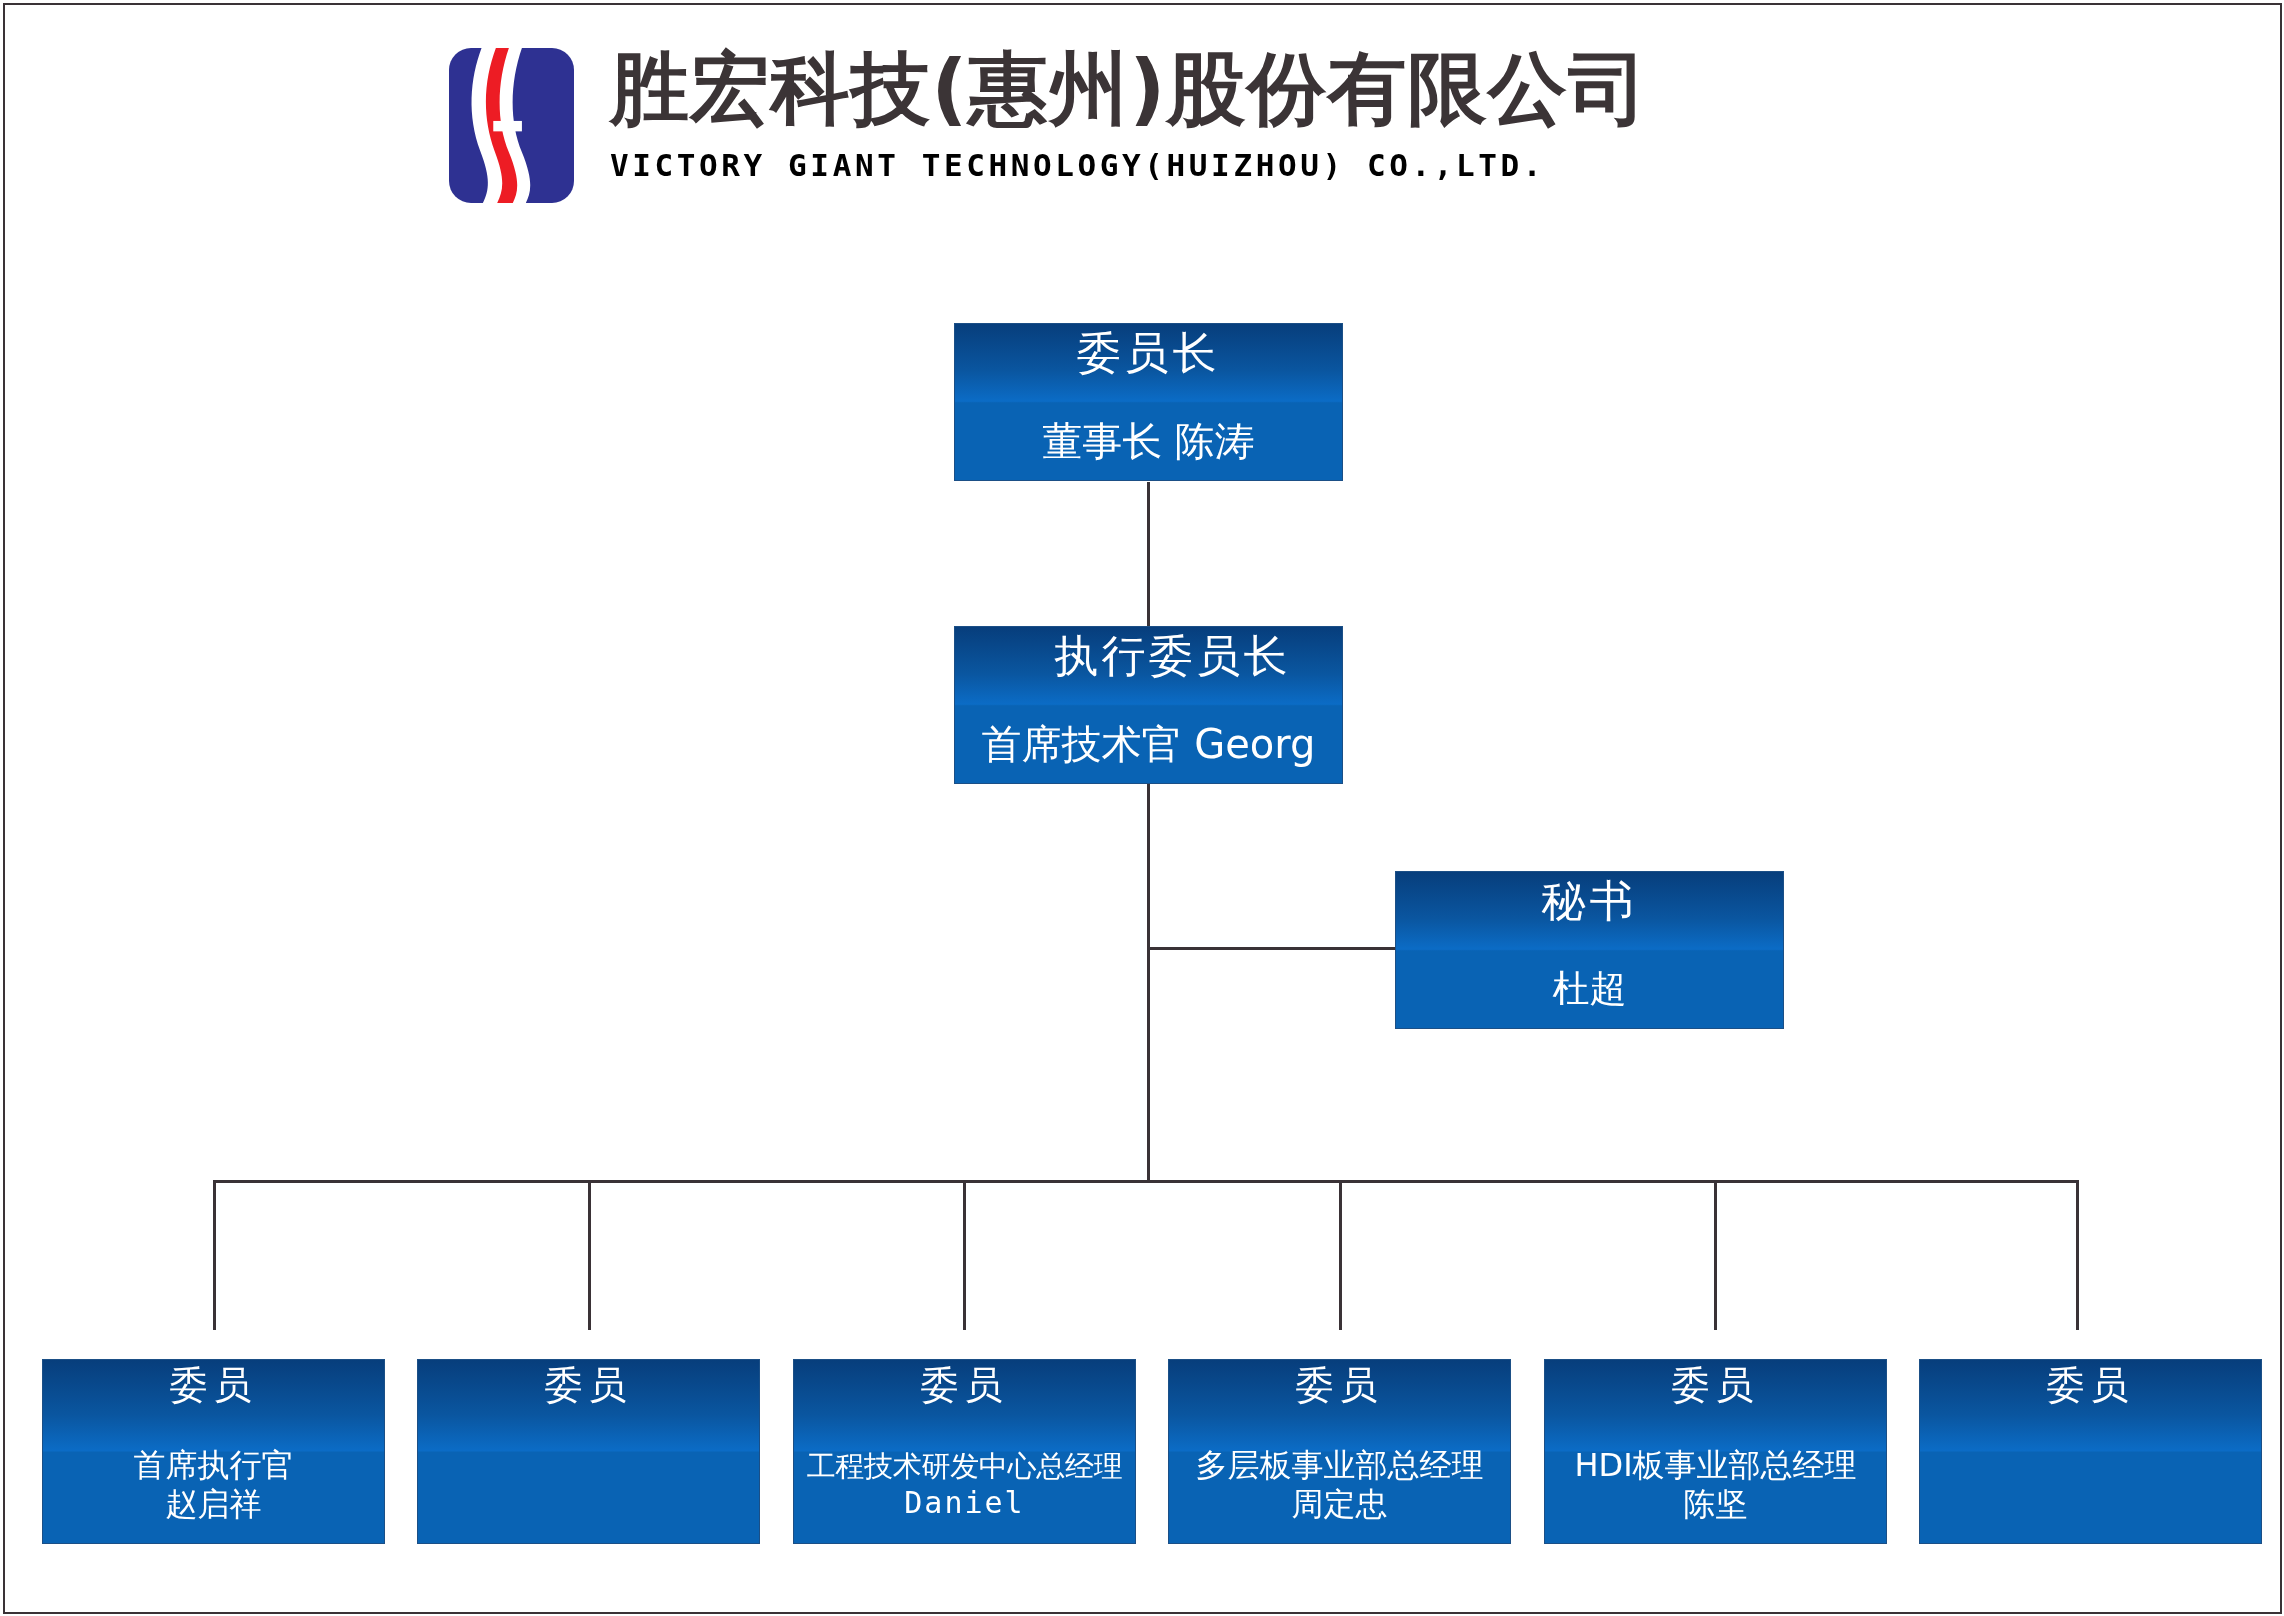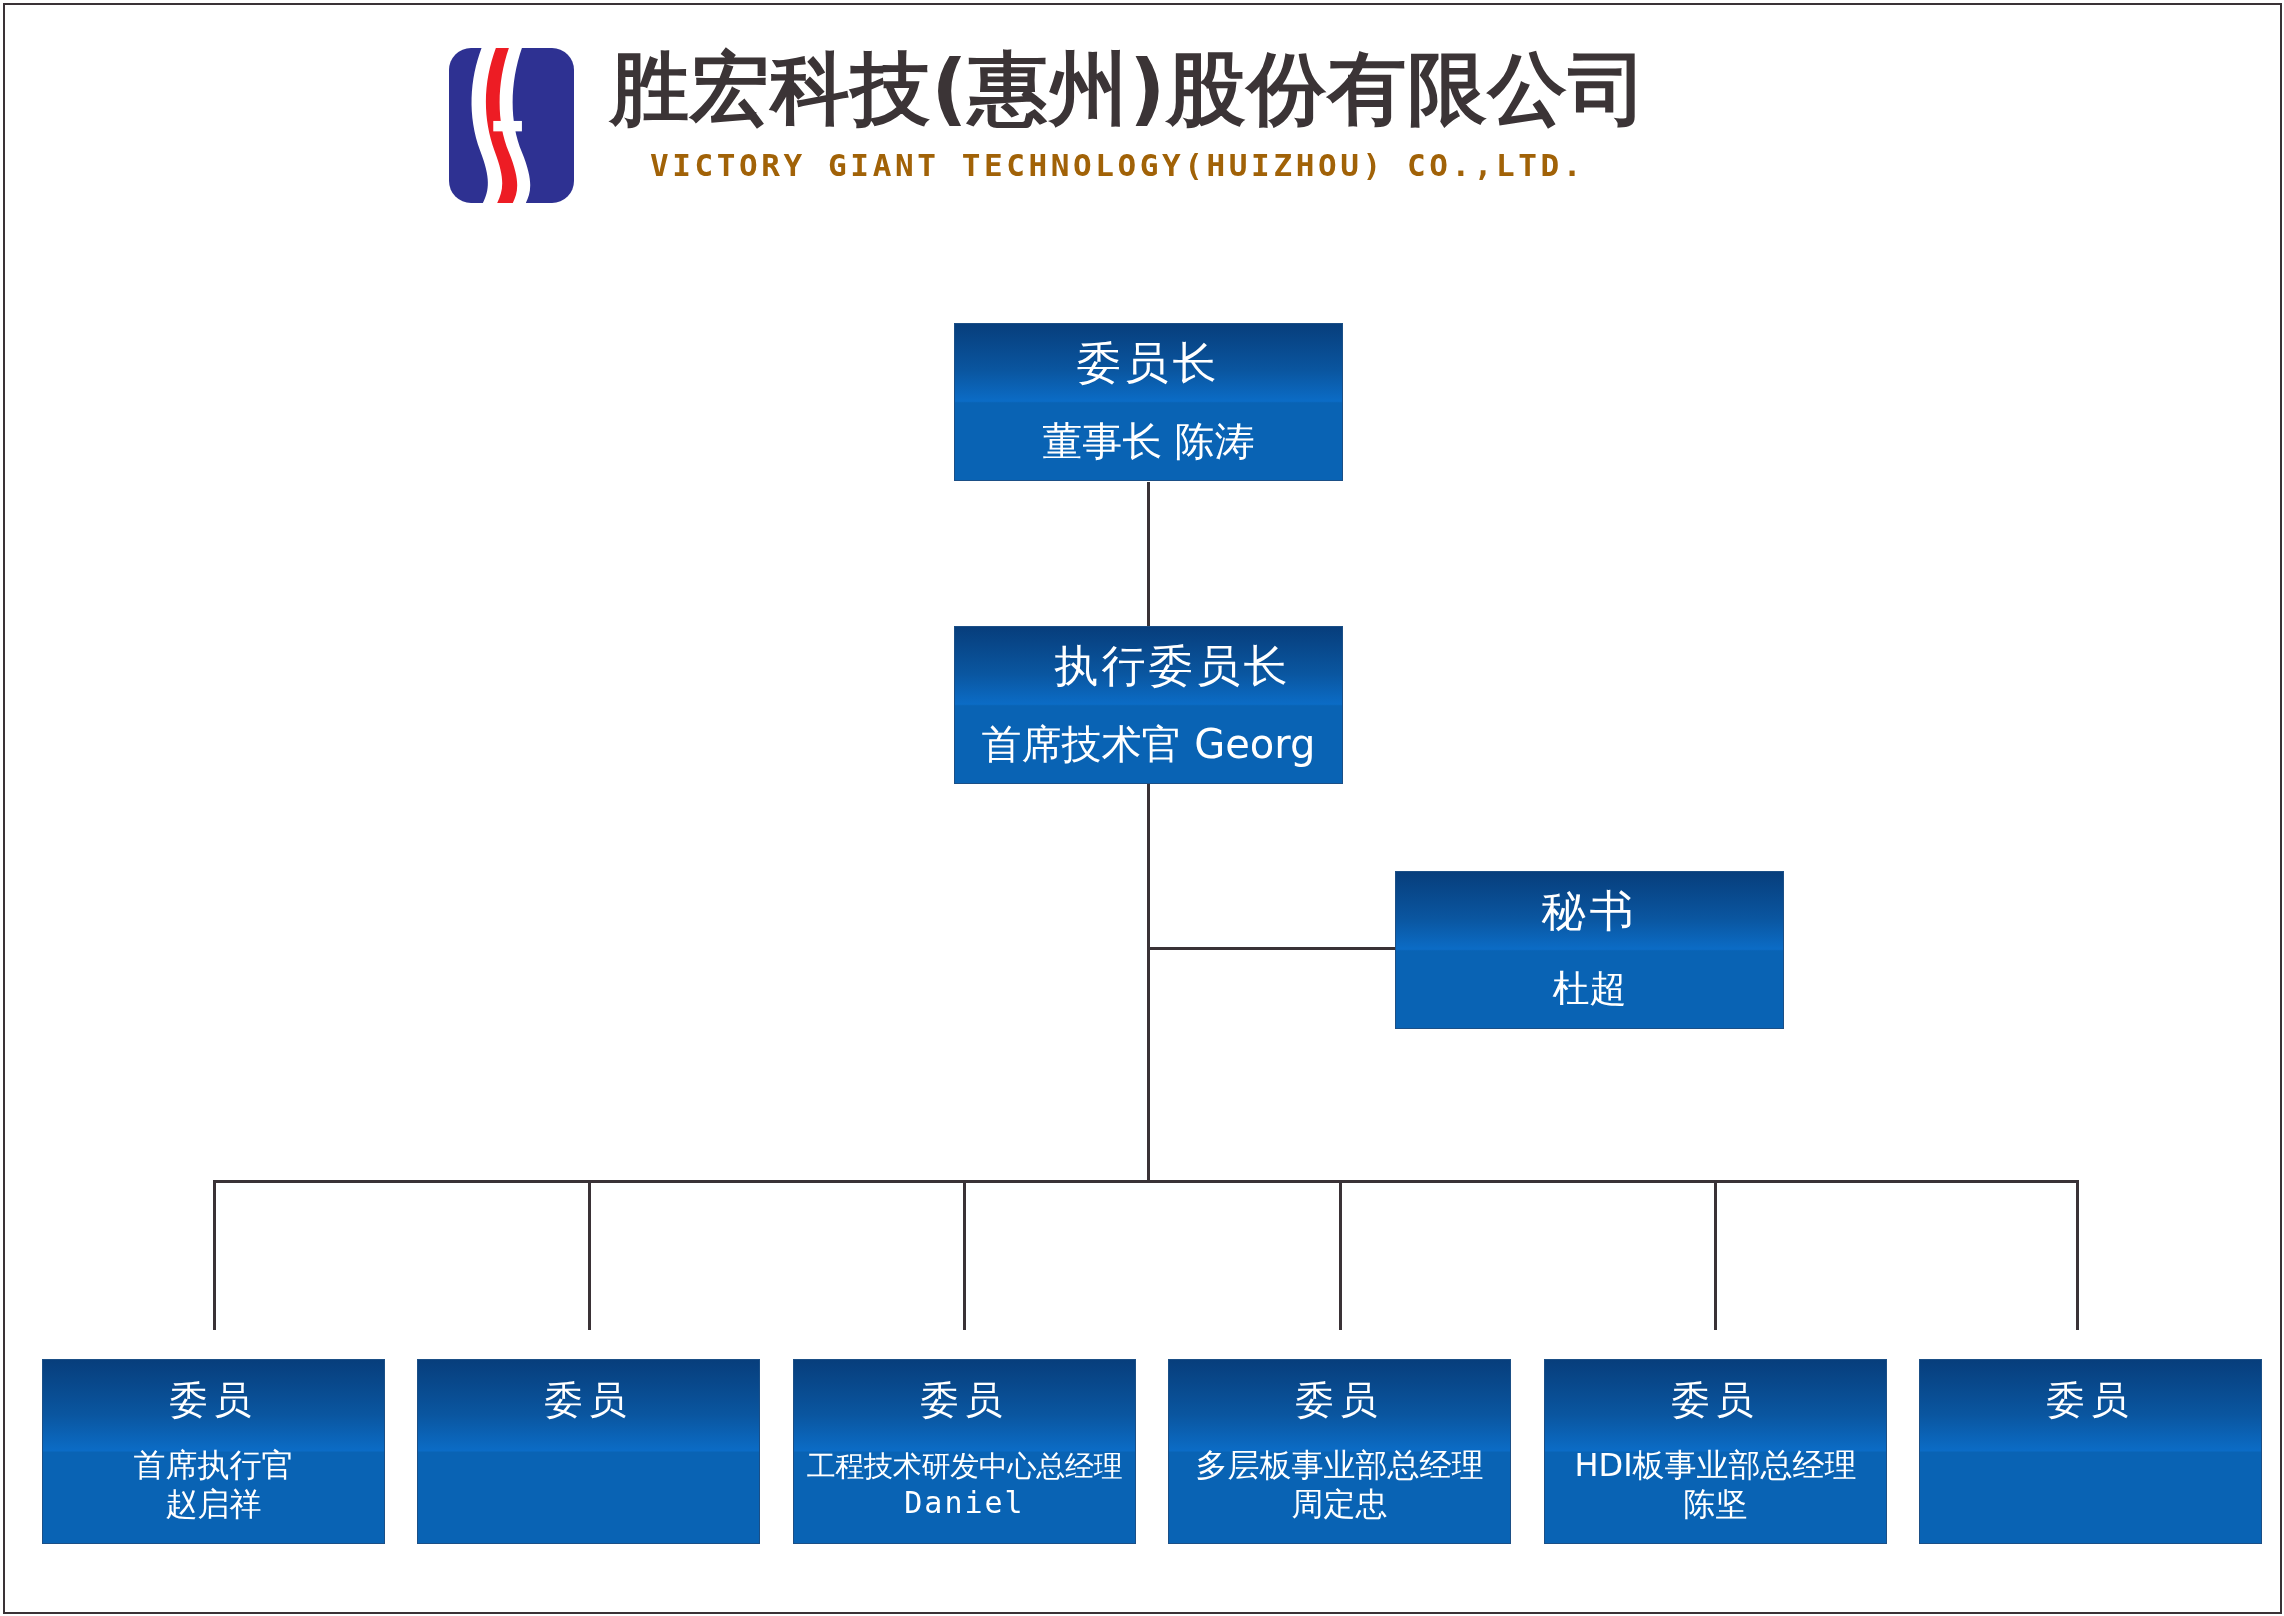--- a/index.html
+++ b/index.html
@@ -62,25 +62,24 @@
     font-weight: 700;
     color: #3b3436;
     letter-spacing: 1.3px;
     line-height: 1.18;
     white-space: nowrap;
   }
   .en-title {
     font-family: "DejaVu Sans Mono", "Liberation Mono", monospace;
     font-size: 31px;
     font-weight: 700;
-    color: #a16207;
+    color: #000000;
     letter-spacing: 3.6px;
     margin-top: 11.7px;
     white-space: nowrap;
-    margin-left: 40px;
   }
 
   
   .line {
     position: absolute;
     background: #3a3236;
   }
   .vline { width: 2.6px; }
   .hline { height: 2.6px; }
 
@@ -98,21 +97,21 @@
     display: flex;
     flex-direction: column;
     align-items: stretch;
     text-align: center;
     overflow: hidden;
   }
 
   .node .title-row {
     height: 50%;
     display: flex;
-    align-items: center;
+    align-items: flex-start;
     justify-content: center;
   }
   .node .body-row {
     height: 50%;
     display: flex;
     flex-direction: column;
     align-items: center;
     justify-content: center;
   }
 

